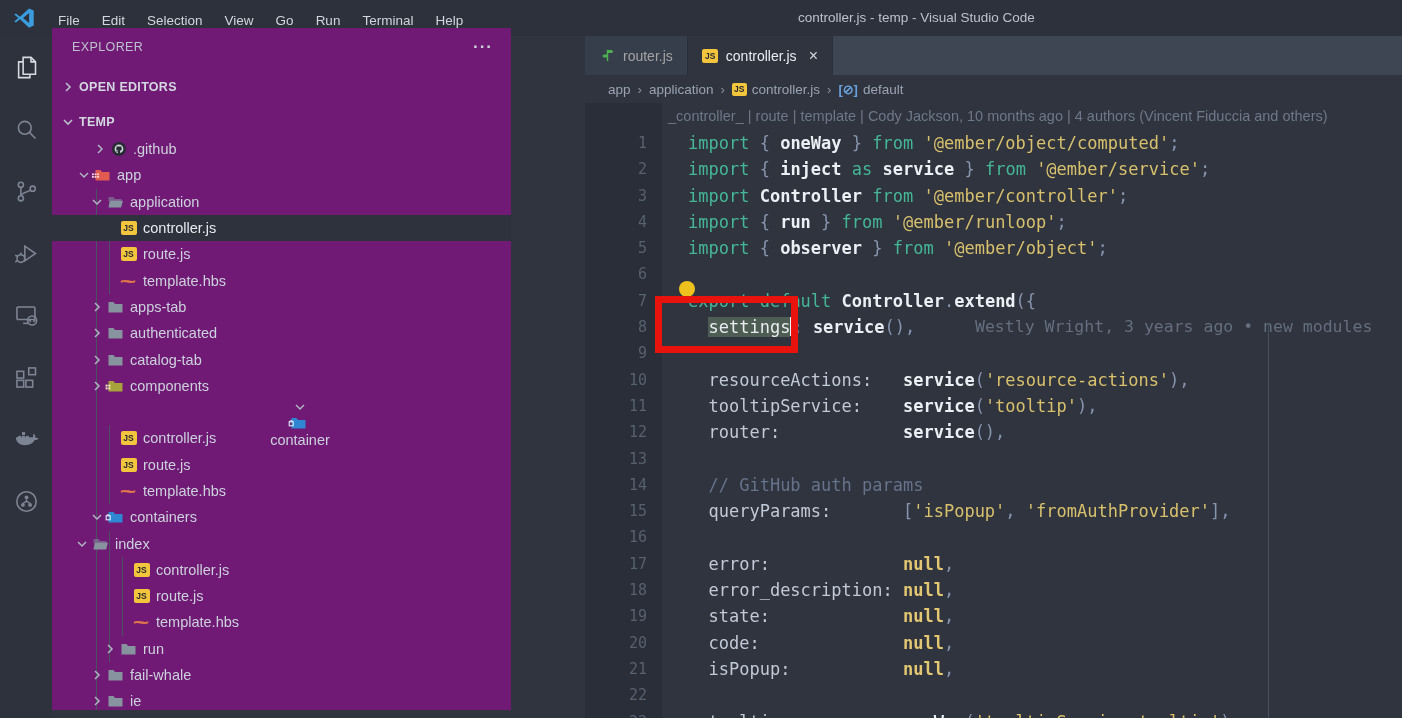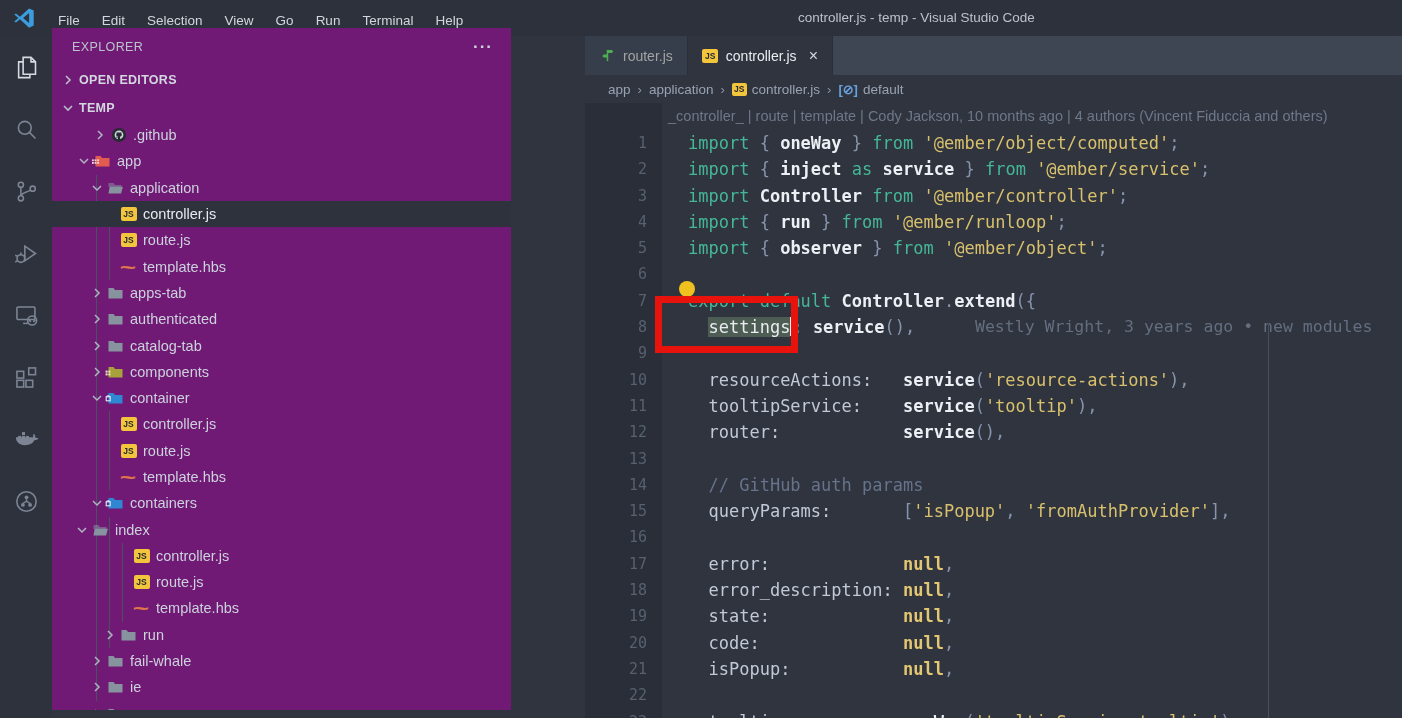--- a/index.html
+++ b/index.html
@@ -16,21 +16,21 @@
   #activitybar{position:absolute;left:0;top:36px;width:52px;height:682px;background:#2d323d;}
   .ab-item{width:52px;height:62px;display:flex;align-items:center;justify-content:center;color:#7d8594;cursor:pointer;}
   .ab-item.active{color:#d7dbe2;}
   .ab-item svg{width:27px;height:27px;}
 
   
   #sidebar{position:absolute;left:52px;top:28px;width:459px;height:682px;background:#701a75;overflow:hidden;}
   #sidebar-title{height:38px;display:flex;align-items:center;justify-content:space-between;padding:0 18px 0 20px;}
   #sidebar-title .t{color:#bcc3cd;font-size:12.5px;letter-spacing:.4px;}
   #sidebar-title .more{color:#ccd2da;font-size:17px;font-weight:bold;letter-spacing:1px;cursor:pointer;}
-  .sec{height:28px;display:flex;align-items:center;padding-left:8px;color:#d3d8e0;font-size:12.5px;font-weight:bold;letter-spacing:.3px;cursor:pointer;}
+  .sec{height:28px;display:flex;align-items:center;padding-left:8px;color:#d3d8e0;font-size:12.5px;font-weight:bold;letter-spacing:.3px;cursor:pointer;margin-top:7px;}
   .sec svg{width:16px;height:16px;margin-right:3px;flex:0 0 16px;}
   #tree{position:relative;}
   .row{height:26.3px;display:flex;align-items:center;cursor:pointer;white-space:nowrap;position:relative;}
   .row.selected{background:#2d323d;}
   .row .chev{width:16px;height:16px;flex:0 0 16px;}
   .row .chev.hidden{visibility:hidden;}
   .row .ficon{width:17px;height:16px;margin:0 6px 0 2px;flex:0 0 17px;display:flex;align-items:center;justify-content:center;}
   .row .lbl{color:#ccd2dc;font-size:14.5px;}
   .row.selected .lbl{color:#e7eaef;}
   .js-badge{width:16px;height:14px;background:#f3c53d;border-radius:2px;color:#252a32;font-size:8.5px;font-weight:bold;display:flex;align-items:flex-end;justify-content:center;line-height:13px;}
@@ -296,21 +296,21 @@
             <g fill="#f0eebc">
               <rect x="5.6" y="6.6" width="2" height="2"></rect>
               <rect x="8.4" y="6.6" width="2" height="2"></rect>
               <rect x="5.6" y="9.4" width="2" height="2"></rect>
               <rect x="8.4" y="9.4" width="2" height="2"></rect>
             </g>
           </svg>
         </span>
         <span class="lbl">components</span>
       </div>
-      <div class="row" style="padding-left: 37px;">
+      <div class="row" style="padding-left: 37px; flex-direction: column;">
         <svg class="chev" viewBox="0 0 16 16">
           <polyline points="4,6 8,10 12,6" fill="none" stroke="#aeb5c1" stroke-width="1.5"></polyline>
         </svg>
         <span class="ficon">
           <svg viewBox="0 0 16 16" width="17" height="16">
             <path fill="#2f86d2" d="M1 3h5l1.5 2H15v8.5H1z"></path>
           </svg>
           <svg viewBox="0 0 16 16" width="16" style="position:absolute;margin-left:-15px">
             <rect x="6.2" y="6.8" width="4" height="4" fill="none" stroke="#dcecfa" stroke-width="1.1"></rect>
             <path d="M6.2 6.8l2-1.2 2 1.2" fill="none" stroke="#dcecfa" stroke-width="1.1"></path>

